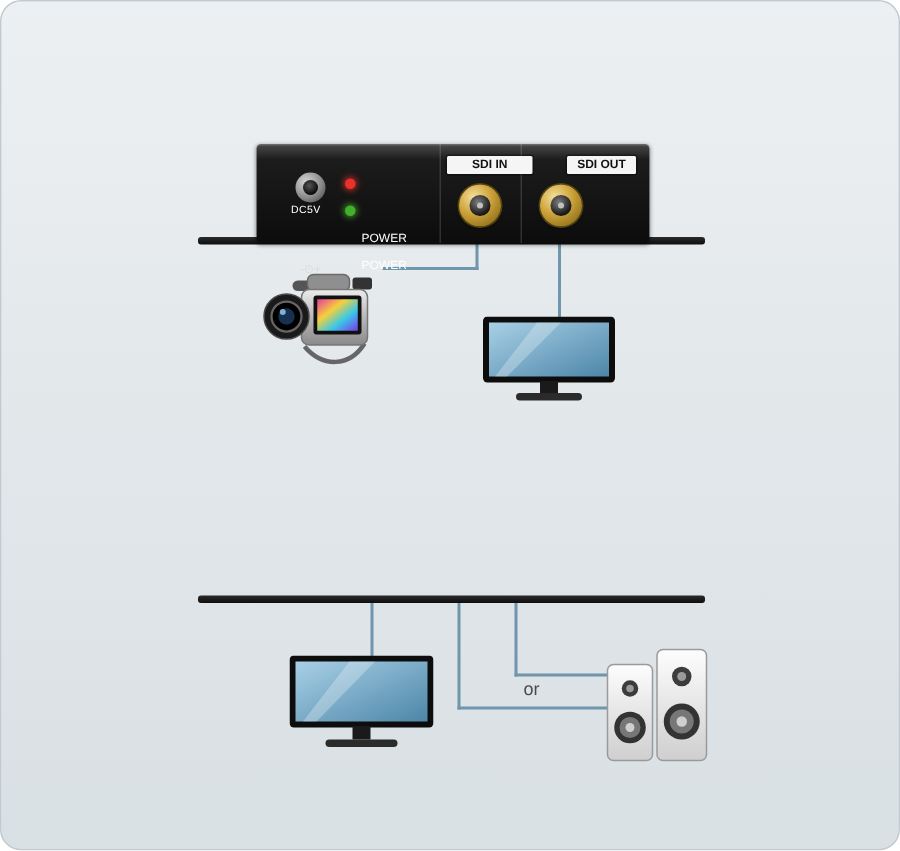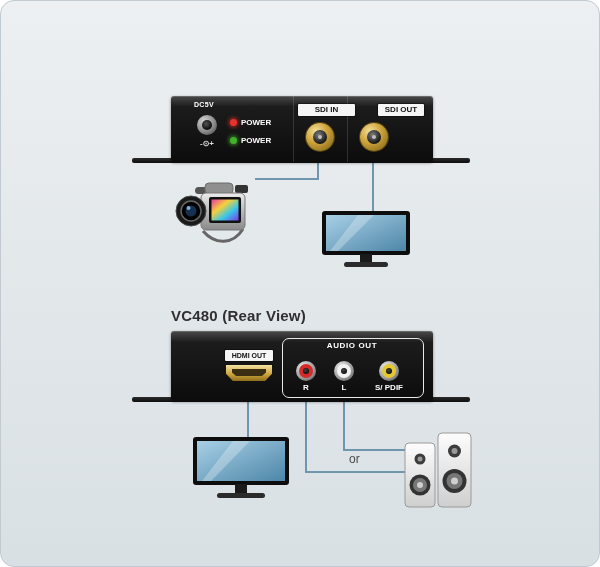--- a/index.html
+++ b/index.html
@@ -2,21 +2,21 @@
 <html style="--background-top: #edf0f2; --background-bottom: #d9e0e4; --line: #6f96ac; --title-text: #2f2f2f; --led-power: #e8322a; --led-signal: #43b02a; --bnc-gold: #cfa43c; --rca-red: #d42a2a; --rca-white: #f2f2f2; --rca-yellow: #e6c832;"><head>
 <meta charset="utf-8">
 <style>
   html,body{margin:0;padding:0;background:#ffffff;font-family:"Liberation Sans",sans-serif;}
   #canvas{position:relative;width:600px;height:567px;background:linear-gradient(180deg,var(--background-top,#edf0f2) 0%,#e3e8eb 45%,var(--background-bottom,#d9e0e4) 100%);border:1px solid #c0cad0;border-radius:14px;overflow:hidden;box-sizing:border-box;}
   .title{position:absolute;font-size:15px;font-weight:bold;color:var(--title-text,#2f2f2f);letter-spacing:.2px;}
   .device{position:absolute;width:262px;background:linear-gradient(180deg,#4a4a4a 0%,#1c1c1c 16%,#0c0c0c 100%);border-radius:3px;box-shadow:0 1px 3px rgba(0,0,0,.45), inset 0 1px 0 rgba(255,255,255,.18);}
   .flange{position:absolute;left:131px;width:338px;height:5px;background:linear-gradient(180deg,#2a2a2a,#0e0e0e);border-radius:2px;}
   .sep{position:absolute;width:1px;background:rgba(255,255,255,.14);}
   .line{position:absolute;background:var(--line,#6f96ac);}
-  .tinylbl{position:absolute;color:#fff;font-weight:bold;}
+  .tinylbl{position:absolute;color:#fff;font-weight:normal;margin-top:36px;}
   .port-tag{position:absolute;background:#f5f5f5;color:#111;font-weight:bold;text-align:center;border-radius:1px;box-shadow:0 0 0 1px rgba(0,0,0,.35);}
   
   .jack{position:absolute;width:20px;height:20px;border-radius:50%;background:radial-gradient(circle at 35% 32%,#d6d6d6,#8a8a8a 55%,#3c3c3c 100%);}
   .jack span{position:absolute;inset:5px;border-radius:50%;background:radial-gradient(circle at 42% 38%,#555,#0a0a0a 70%);}
   .led{position:absolute;width:7px;height:7px;border-radius:50%;}
   .led.red{background:var(--led-power,#e8322a);box-shadow:0 0 4px 1px rgba(232,50,42,.8);}
   .led.green{background:var(--led-signal,#43b02a);box-shadow:0 0 4px 1px rgba(67,176,42,.8);}
   
   .bnc{position:absolute;width:28px;height:28px;border-radius:50%;background:radial-gradient(circle at 35% 30%,#f3e09b 0%,var(--bnc-gold,#cfa43c) 42%,#9c7b22 75%,#6b5414 100%);box-shadow:0 0 0 1px #54420f,0 1px 2px rgba(0,0,0,.5);}
   .bnc .hole{position:absolute;inset:7px;border-radius:50%;background:radial-gradient(circle at 40% 35%,#7d7d7d,#141414 72%);}
@@ -108,52 +108,30 @@
           <stop offset="1" stop-color="#4d86a8"></stop>
       </linearGradient>
     </defs>
     <rect x="0" y="0" width="88" height="44" rx="3" fill="#0d0d0d"></rect>
     <rect x="4" y="4" width="80" height="36" fill="url(#scr1)"></rect>
     <polygon points="8,40 36,4 52,4 16,40" fill="#ffffff" opacity="0.28"></polygon>
     <rect x="38" y="43" width="12" height="8" fill="#1a1a1a"></rect>
     <rect x="22" y="51" width="44" height="5" rx="2.5" fill="#2b2b2b"></rect>
   </svg>
 
-  <div class="title" style="left:170px;top:306px;">VC480 (Rear View)</div>
 
   <div class="line" style="left:246px;top:399px;width:2px;height:38px;"></div>
   <div class="line" style="left:304px;top:399px;width:2px;height:73px;"></div>
   <div class="line" style="left:304px;top:470px;width:108px;height:2px;"></div>
   <div class="line" style="left:342px;top:399px;width:2px;height:51px;"></div>
   <div class="line" style="left:342px;top:448px;width:70px;height:2px;"></div>
   <div class="or" style="left:348px;top:451px;">or</div>
 
   <div class="flange" style="top:396px;"></div>
 
-  <div class="device" style="left:170px;top:330px;height:70px;">
-    <div class="port-tag" style="left:54px;top:19px;width:48px;height:11px;font-size:7px;line-height:11px;">HDMI OUT</div>
-    <div class="hdmi" style="left:55px;top:34px;"></div>
-
-    <div class="audio-box" style="left:111px;top:7px;width:140px;height:58px;"></div>
-    <div class="tinylbl" style="left:111px;top:10px;width:140px;text-align:center;font-size:8px;letter-spacing:.6px;">AUDIO OUT</div>
-
-    <div class="rca" style="left:125px;top:30px;">
-        <span class="ring red"></span>
-      </div>
-    <div class="rca" style="left:163px;top:30px;">
-        <span class="ring white"></span>
-      </div>
-    <div class="rca" style="left:208px;top:30px;">
-        <span class="ring yellow"></span>
-      </div>
-
-    <div class="rca-lbl" style="left:125px;top:52px;width:20px;">R</div>
-    <div class="rca-lbl" style="left:163px;top:52px;width:20px;">L</div>
-    <div class="rca-lbl" style="left:198px;top:52px;width:40px;">S/ PDIF</div>
-  </div>
 
   <svg class="illus" style="left:192px;top:436px;" width="96" height="64" viewBox="0 0 96 64">
     <defs>
       <linearGradient id="scr2" x1="0" y1="0" x2="1" y2="1">
         <stop offset="0" stop-color="#a8d0e6"></stop>
           <stop offset="1" stop-color="#4d86a8"></stop>
       </linearGradient>
     </defs>
     <rect x="0" y="0" width="96" height="48" rx="3" fill="#0d0d0d"></rect>
     <rect x="4" y="4" width="88" height="40" fill="url(#scr2)"></rect>

